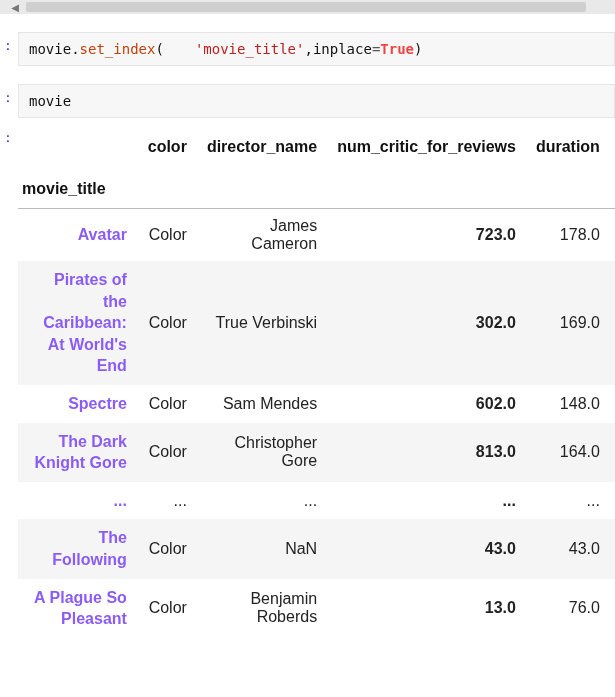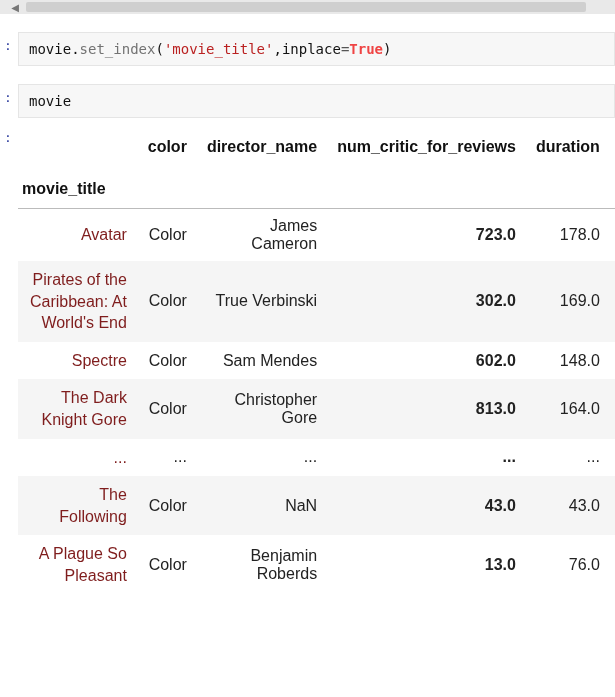--- a/index.html
+++ b/index.html
@@ -57,22 +57,22 @@
       background: #f7f7f7;
       border: 1px solid #e5e5e5;
       padding: 8px 10px;
       font-family: ui-monospace, SFMono-Regular, Menlo, Consolas, monospace;
       font-size: 14px;
       color: #111;
       white-space: pre;
       overflow: hidden;
     }
     .tok-str { color: #b31515; }
-    .tok-str { color: #ba2121; }
-    .tok-attr { color: #737373; }
+    .tok-str { color: #ba2121; margin-left: 31px; }
+    .tok-attr { color: #c2410c; }
     .tok-bool { color: #ef4444; font-weight: bold; }
     .tok-eq { color: #555; }
 
     .output-area {
       padding-left: 18px;
       margin-top: 12px;
       position: relative;
     }
     .output-area .prompt-colon { top: 0; }
 
@@ -96,26 +96,26 @@
     table.df thead tr:first-child th {
       border-bottom: none;
     }
     table.df thead tr.index-row th {
       border-bottom: 1px solid #bbb;
       padding-top: 16px;
       padding-bottom: 10px;
       margin-left: 40px;
     }
     table.df tbody th {
-      font-weight: 400;
+      font-weight: 700;
       text-align: right;
       max-width: 100px;
       padding-right: 10px;
       line-height: 1.35;
-      color: #7f1d1d;
+      color: #8b5cf6;
     }
     table.df tbody tr:nth-child(even) th,
     table.df tbody tr:nth-child(even) td {
       background: #f5f5f5;
     }
     table.df tbody td {
       font-weight: 400;
     }
     table.df tbody td.color-col { width: 60px; }
     table.df tbody td.dir-col { width: 130px; text-align: right; }

